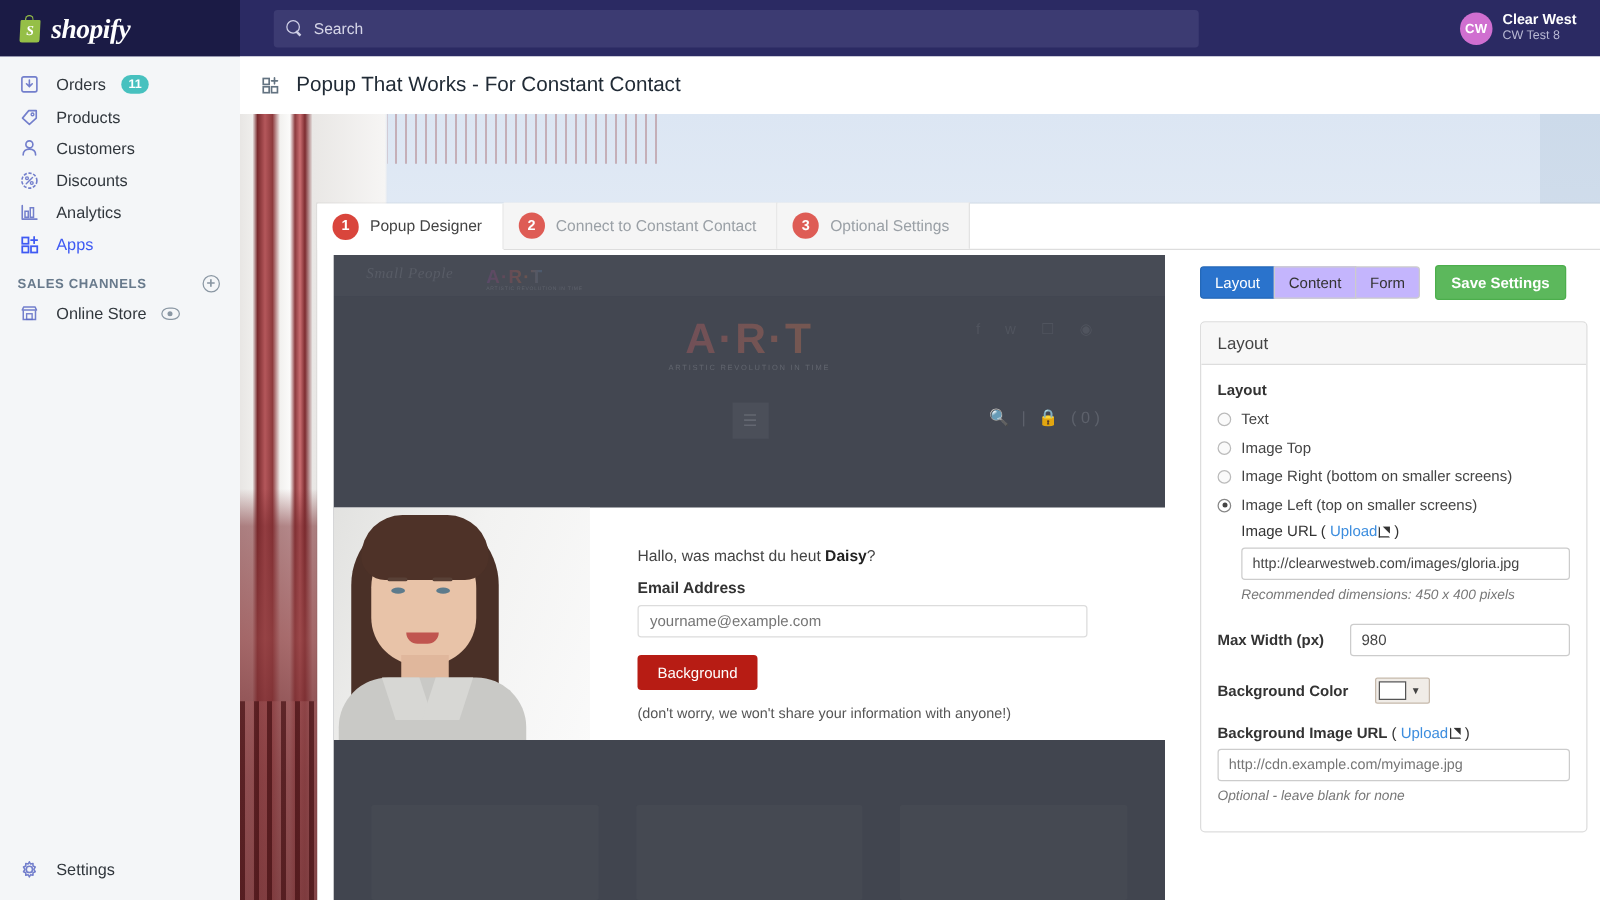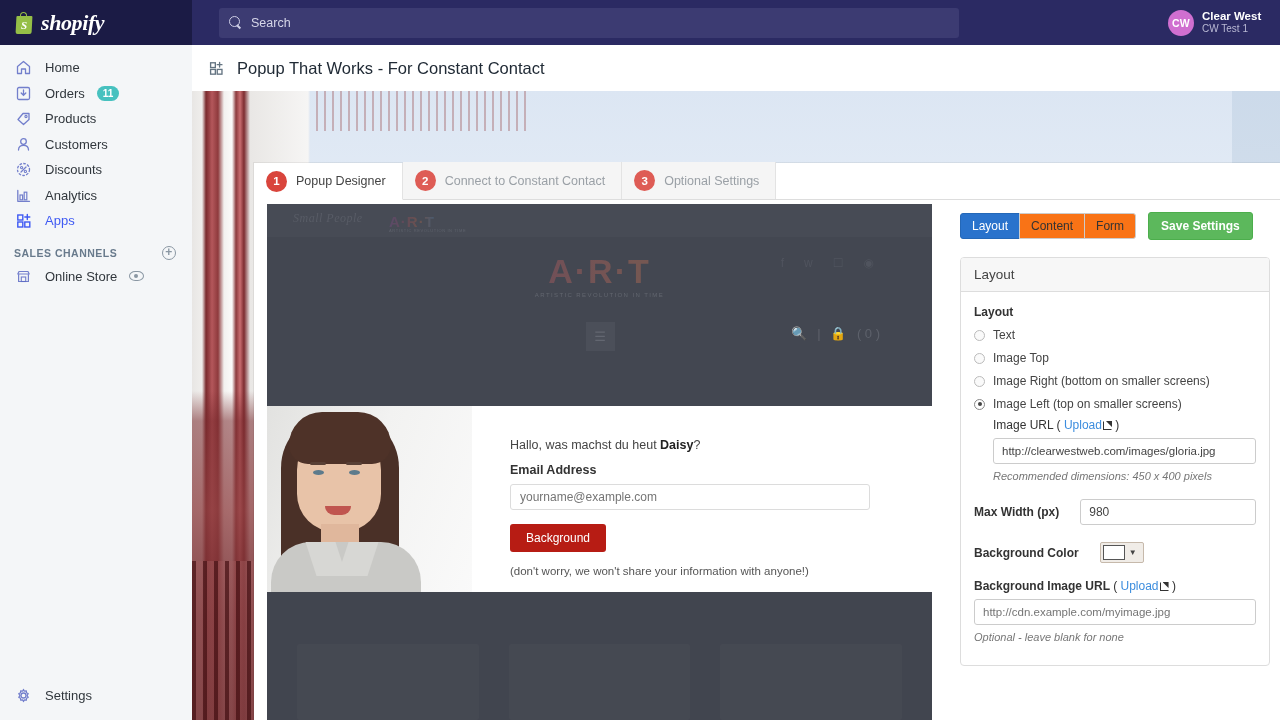--- a/index.html
+++ b/index.html
@@ -363,21 +363,21 @@
   }
   #disclaimer { margin-top: 13px; font-size: 11.5px; color: #555; }
 
   
   #settingspanel {
     position: absolute; left: 706px; top: 37px; width: 320px; height: 520px;
     padding: 12px 0 0 0;
   }
   #btnrow { display: flex; align-items: center; gap: 0; margin-bottom: 17px; }
   .segbtn {
-    border: 1px solid #ccc; background: #f97316; color: #333;
+    border: 1px solid #ccc; background: #c4b5fd; color: #333;
     font-size: 12px; padding: 5px 11px; cursor: pointer;
     font-family: "Liberation Sans", sans-serif; margin-left: -1px;
   }
   .segbtn:first-child { margin-left: 0; border-radius: 3px 0 0 3px; }
   .segbtn:nth-child(3) { border-radius: 0 3px 3px 0; }
   .segbtn.sel { background: #2a73cc; border-color: #2468b8; color: #fff; }
   #savebtn {
     margin-left: 12px; background: #5cb85c; border: 1px solid #4cae4c;
     color: #fff; font-size: 12px; font-weight: bold; padding: 6px 12px;
     border-radius: 3px; cursor: pointer; font-family: "Liberation Sans", sans-serif;
@@ -456,38 +456,28 @@
     <span id="brandname">shopify</span>
   </div>
   <div id="searchbox">
     <span class="mag"></span>
     <span id="searchph">Search</span>
   </div>
   <div id="account">
     <div id="avatar">CW</div>
     <div id="acctext">
       <div class="n">Clear West</div>
-      <div class="s">CW Test 1</div>
+      <div class="s">CW Test 8</div>
     </div>
   </div>
 </div>
 
 <div id="sidebar">
   <div style="height:10px"></div>
 
-  <div class="navrow">
-      <div class="navitem">
-    <span class="ico">
-          <svg width="19" height="19" viewBox="0 0 19 19">
-            <path d="M3.5 8.5 L9.5 3.5 L15.5 8.5 L15.5 15.5 L11.5 15.5 L11.5 11 L7.5 11 L7.5 15.5 L3.5 15.5 Z" fill="none" stroke="#5c6ac4" stroke-opacity="0.85" stroke-width="1.3" stroke-linejoin="round"></path>
-          </svg>
-        </span>
-    <span class="lbl">Home</span>
-  </div>
-    </div>
 
   <div class="navrow">
       <div class="navitem">
     <span class="ico">
           <svg width="19" height="19" viewBox="0 0 19 19">
             <rect x="3.5" y="3.5" width="12" height="12" rx="1.5" fill="none" stroke="#5c6ac4" stroke-opacity="0.85" stroke-width="1.3"></rect>
             <path d="M9.5 6 L9.5 11 M7.2 9 L9.5 11.3 L11.8 9" fill="none" stroke="#5c6ac4" stroke-opacity="0.85" stroke-width="1.3" stroke-linecap="round"></path>
           </svg>
         </span>
     <span class="lbl">Orders</span>

